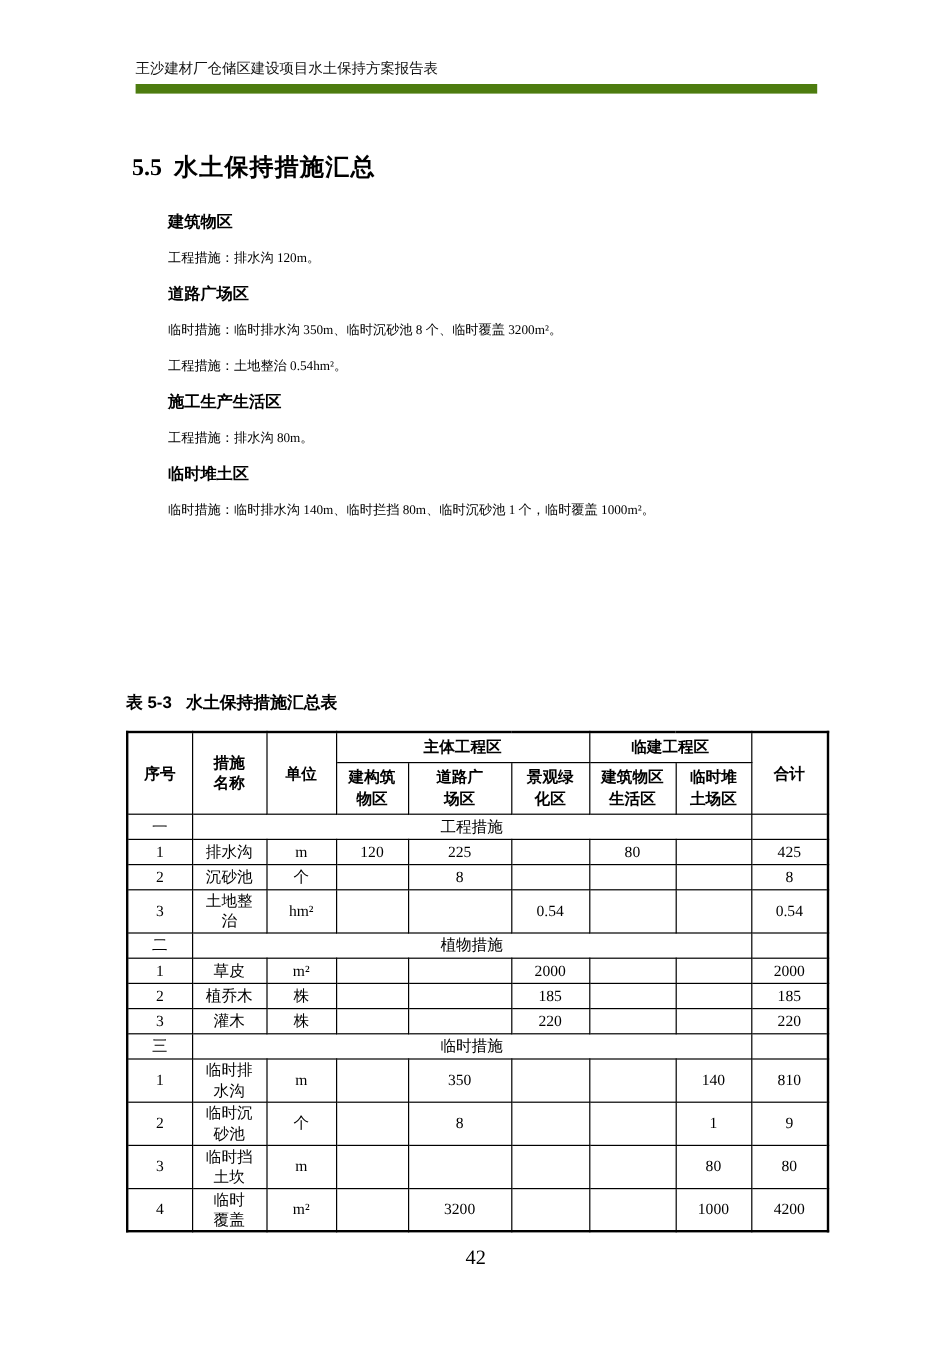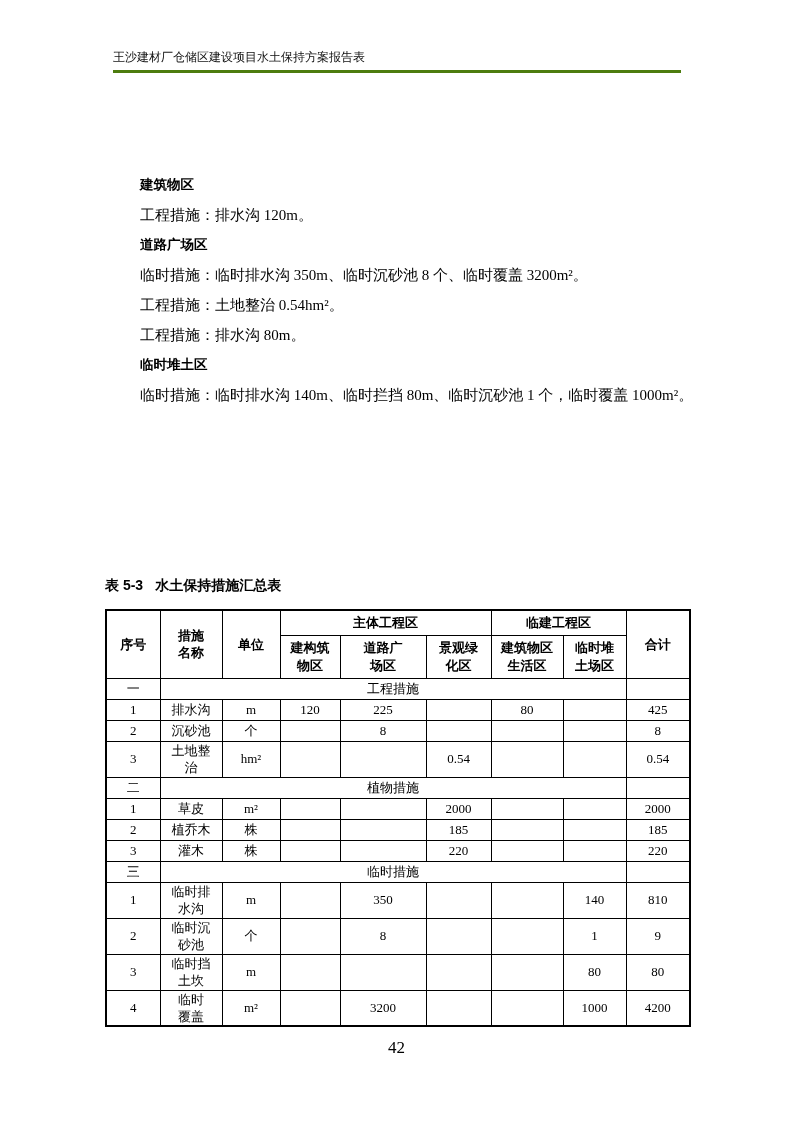--- a/index.html
+++ b/index.html
@@ -8,39 +8,39 @@
     width:793px; height:1122px;
     background:#ffffff;
     color:#000;
     font-family:"Liberation Serif","DejaVu Serif",serif;
     overflow:hidden;
   }
   
   .doc-header {
     position:absolute; left:113px; top:50px; width:568px;
     font-size:12px; line-height:15px; color:#111;
-    border-bottom:3px solid #4d7c0f;
+    border-bottom:8px solid #4d7c0f;
     padding-bottom:5px;
   }
   
   .sec-heading {
     position:absolute; left:110px; top:126px;
     font-size:20px; font-weight:bold;
     font-family:"Liberation Serif","DejaVu Serif",serif;
     letter-spacing:1px;
   }
   .sec-heading .num { font-family:"Liberation Serif",serif; margin-right:10px; letter-spacing:0; }
   .cn-hei { font-family:"Liberation Sans","DejaVu Sans",sans-serif; }
   
   .content {
     position:absolute; left:140px; top:170px; width:545px;
   }
   .content-line {
     height:30px; line-height:30px;
-    font-size:15px; white-space:nowrap;
+    font-size:11px; white-space:nowrap;
   }
   .content-line.bold {
     font-weight:bold;
     font-family:"Liberation Sans","DejaVu Sans",sans-serif;
     font-size:13.5px;
   }
   
   .tbl-caption {
     position:absolute; left:105px; top:577px; width:584px;
     text-align:left; font-weight:bold; font-size:14px;
@@ -78,27 +78,31 @@
 </style>
 </head>
 <body>
 
 <div class="page">
 
   <div class="doc-header">
     <span>王沙建材厂仓储区建设项目水土保持方案报告表</span>
   </div>
 
+  <div class="sec-heading">
+    <span class="num">5.5</span><span class="cn-hei">水土保持措施汇总</span>
+  </div>
 
   <div class="content">
     <div class="content-line bold">建筑物区</div>
     <div class="content-line">工程措施：排水沟 120m。</div>
     <div class="content-line bold">道路广场区</div>
     <div class="content-line">临时措施：临时排水沟 350m、临时沉砂池 8 个、临时覆盖 3200m²。</div>
     <div class="content-line">工程措施：土地整治 0.54hm²。</div>
+    <div class="content-line bold">施工生产生活区</div>
     <div class="content-line">工程措施：排水沟 80m。</div>
     <div class="content-line bold">临时堆土区</div>
     <div class="content-line">临时措施：临时排水沟 140m、临时拦挡 80m、临时沉砂池 1 个，临时覆盖 1000m²。</div>
   </div>
 
   <div class="tbl-caption">
     <span class="lbl">表 5-3</span><span>水土保持措施汇总表</span>
   </div>
 
   <div class="tbl-wrap">

